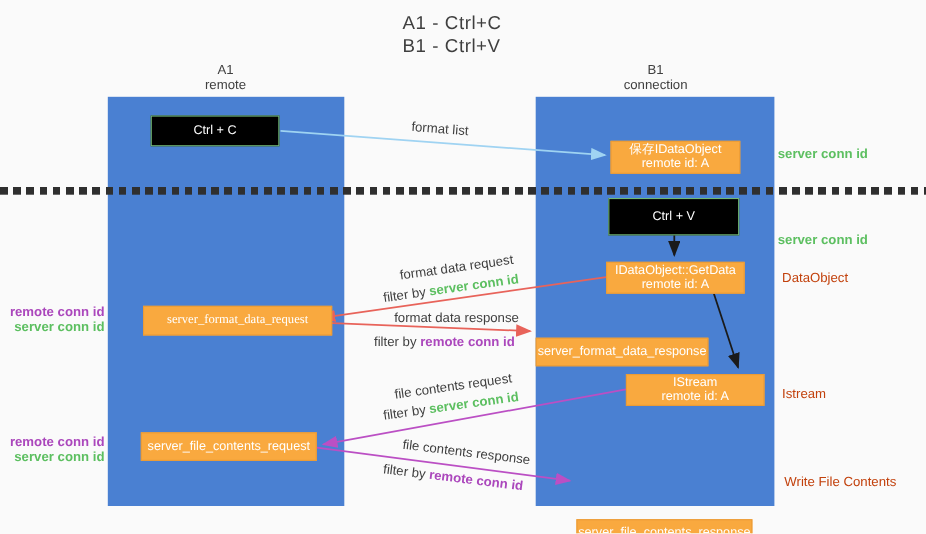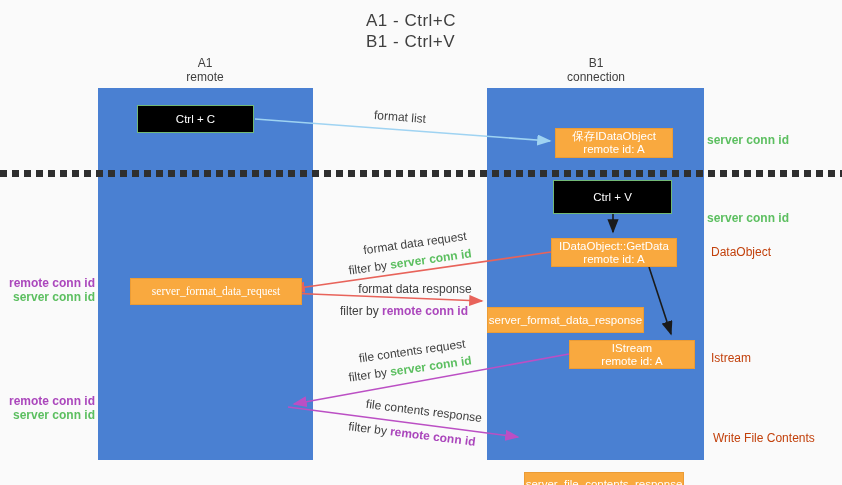--- a/index.html
+++ b/index.html
@@ -144,20 +144,23 @@
 
   <div class="node orange n-fmt-resp">
     <span>server_format_data_response</span>
   </div>
 
   <div class="node orange n-istream">
     <span>IStream</span>
     <span>remote id: A</span>
   </div>
 
+  <div class="node orange n-file-req">
+    <span>server_file_contents_request</span>
+  </div>
 
   <div class="node orange n-file-resp">
     <span>server_file_contents_response</span>
   </div>
 
   <div class="arrow-label l-format-list">format list</div>
 
   <div class="arrow-label l-fmt-req">format data request</div>
   <div class="arrow-label l-filter-srv-1">
     <span>filter by </span><span class="bold-green">server conn id</span>

